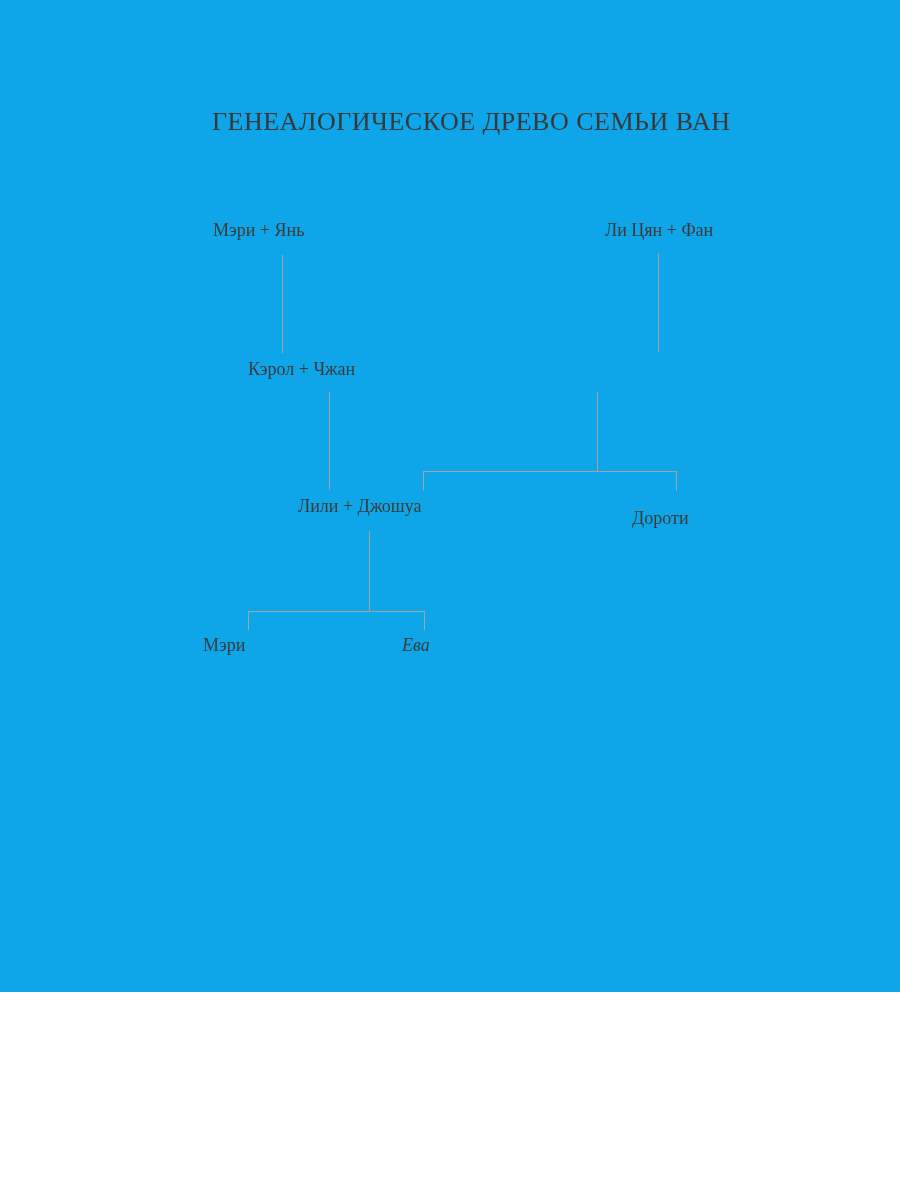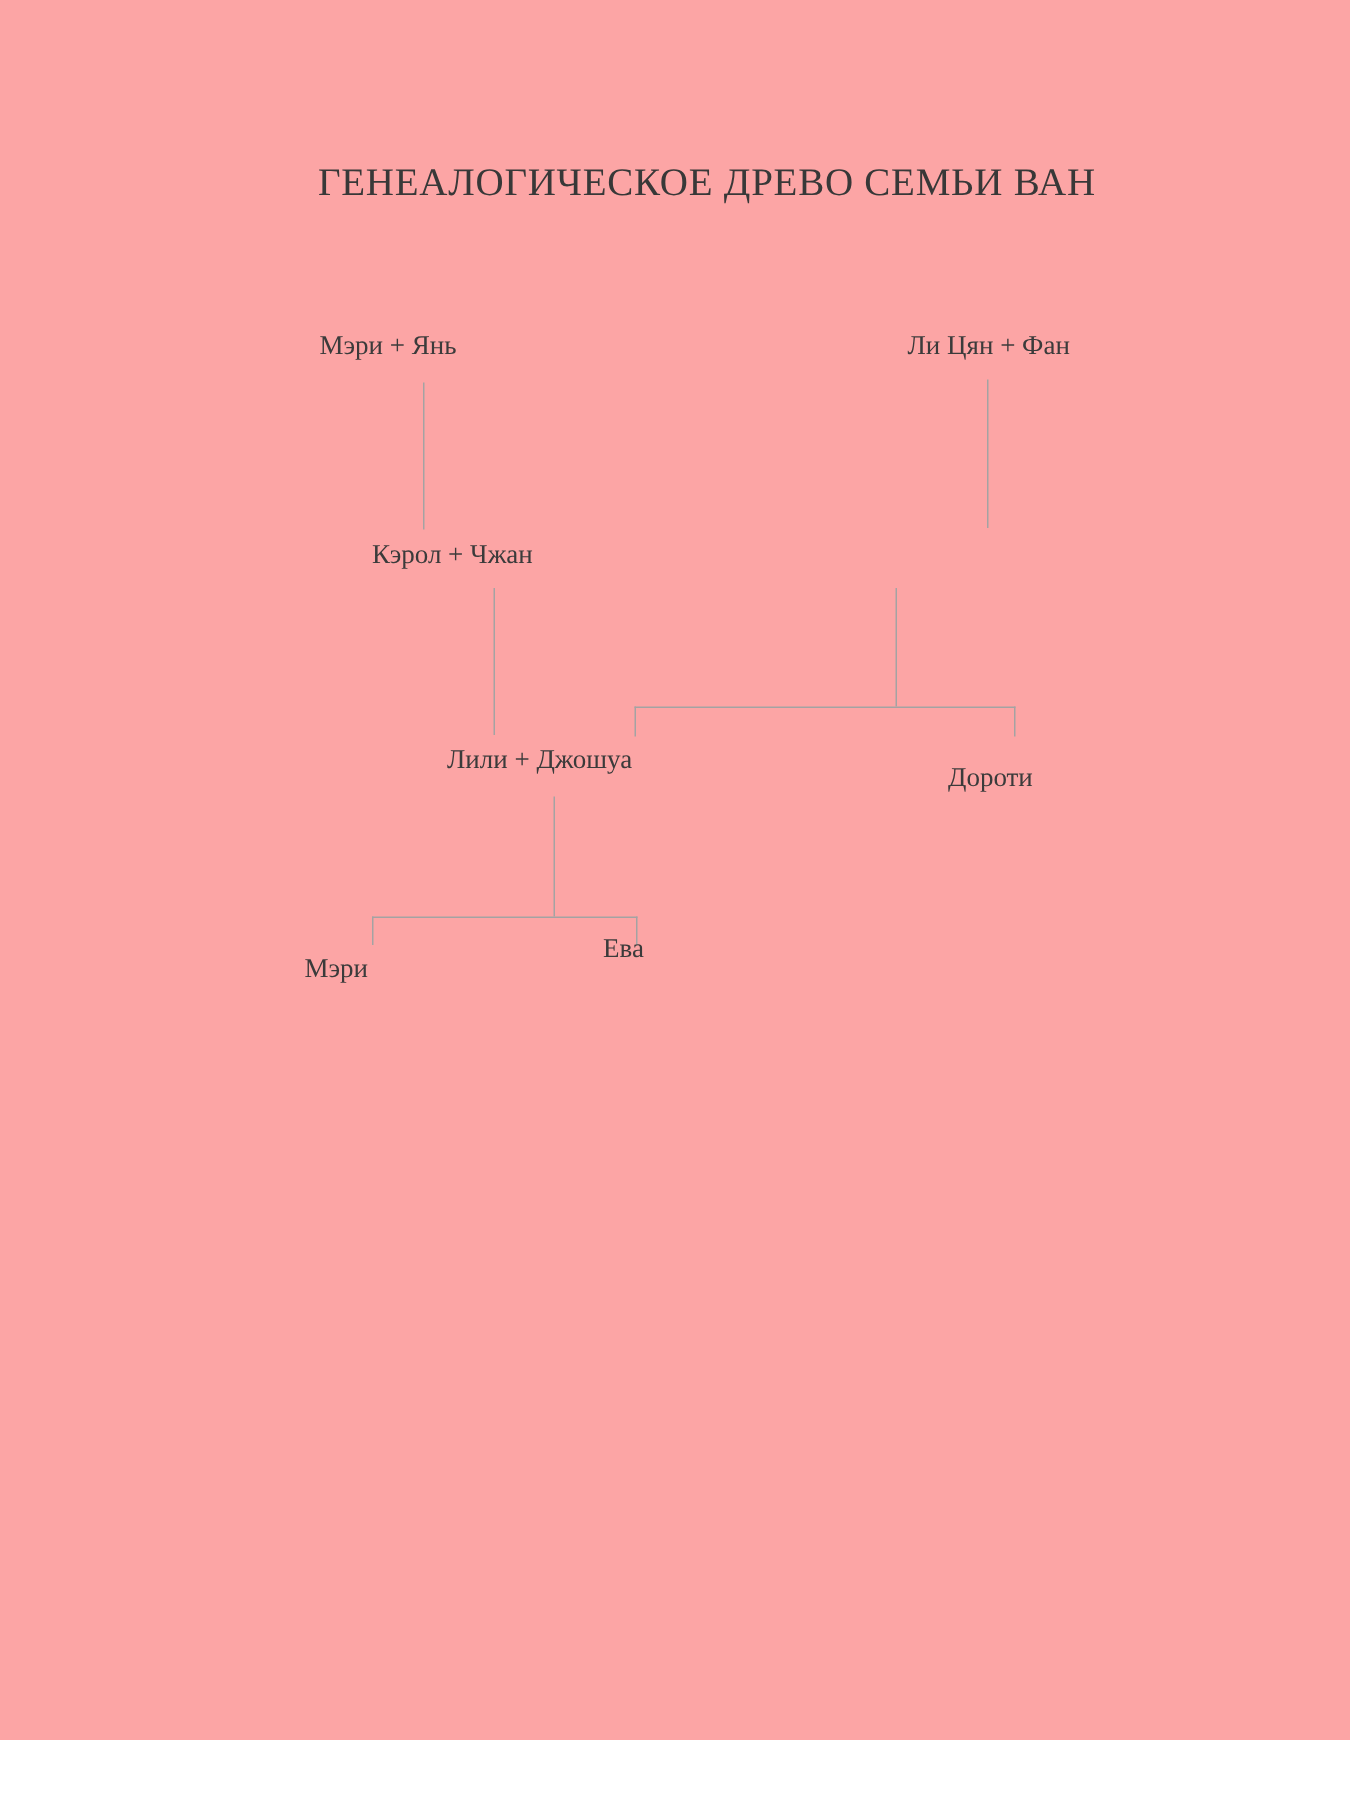--- a/index.html
+++ b/index.html
@@ -3,22 +3,22 @@
 <meta charset="utf-8">
 <style>
   html, body {
     margin: 0;
     padding: 0;
     background: #ffffff;
   }
   .page {
     position: relative;
     width: 900px;
-    height: 1160px;
-    background: #fca5a5;
+    height: 992px;
+    background: #0ea5e9;
     font-family: "Liberation Serif", "DejaVu Serif", serif;
     color: #3b3b3b;
     overflow: hidden;
   }
   .title {
     position: absolute;
     left: 212px;
     top: 107px;
     margin: 0;
     font-size: 26px;
@@ -34,21 +34,21 @@
     white-space: nowrap;
     color: #3b3b3b;
   }
   .p-mary-yan       { left: 213px; top: 220px; }
   .p-li-qian-fan    { left: 565px; top: 220px; margin-left: 40px; }
   .p-carol-henry    { left: 248px; top: 359px; }
   .p-jiayi-zhangwei { left: 530px; top: 359px; }
   .p-lily-joshua    { left: 298px; top: 496px; }
   .p-dorothy        { left: 632px; top: 508px; }
   .p-tommy          { left: 203px; top: 635px; }
-  .p-eva            { left: 402px; top: 622px; }
+  .p-eva            { left: 402px; top: 635px; font-style: italic; }
 
   .vline {
     position: absolute;
     width: 1px;
     background: #a3a3a3;
   }
   .line-a { left: 282px; top: 255px; height: 98px; }
   .line-b { left: 658px; top: 253px; height: 99px; }
   .line-c { left: 329px; top: 392px; height: 98px; }
   .stem-d { left: 597px; top: 392px; height: 79px; }

